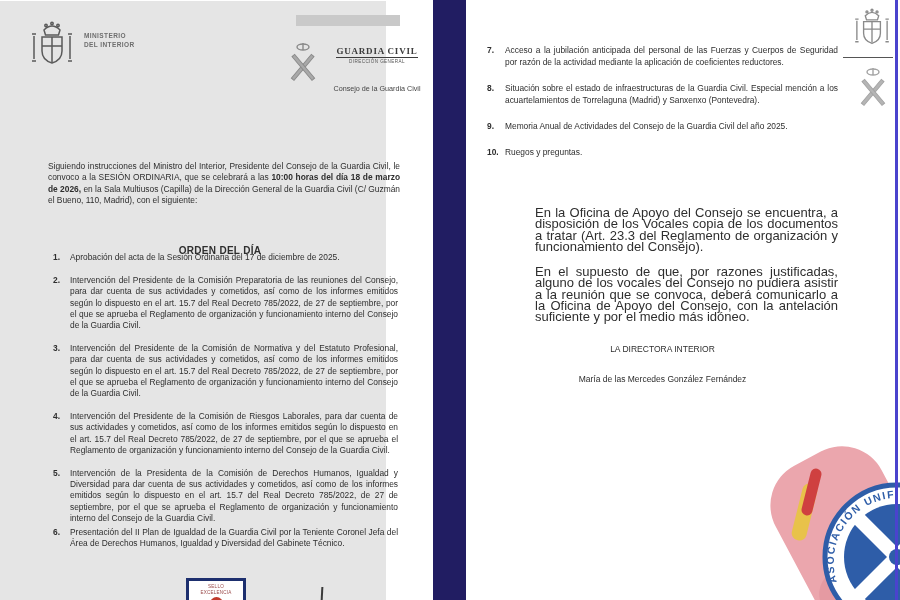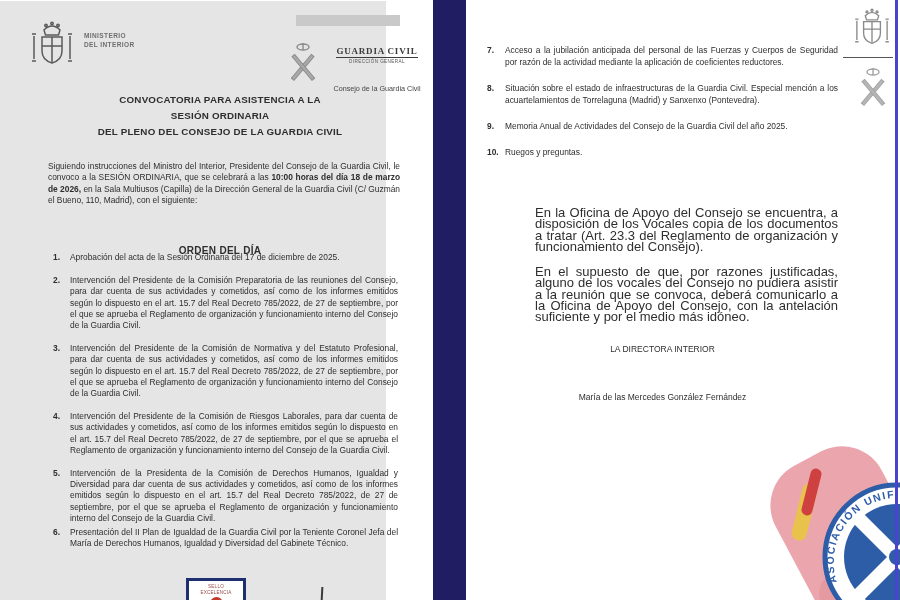--- a/index.html
+++ b/index.html
@@ -99,25 +99,20 @@
         <rect x="15.3" y="12" width="3.4" height="31" transform="rotate(40 17 27)"></rect>
         <rect x="15.3" y="12" width="3.4" height="31" transform="rotate(-40 17 27)"></rect>
       </g>
     </svg>
     <div class="gc-text">
       <span class="gc-title">GUARDIA CIVIL</span>
       <div class="gc-sub">DIRECCIÓN GENERAL</div>
       <div class="gc-org">Consejo de la Guardia Civil</div>
     </div>
 
-    <div class="doc-title">
-      <div>CONVOCATORIA PARA ASISTENCIA A LA</div>
-      <div>SESIÓN ORDINARIA</div>
-      <div>DEL PLENO DEL CONSEJO DE LA GUARDIA CIVIL</div>
-    </div>
 
     <div class="intro"><span>Siguiendo instrucciones del Ministro del Interior, Presidente del Consejo de la Guardia Civil, le convoco a la SESIÓN ORDINARIA, que se celebrará a las </span><b>10:00 horas del día 18 de marzo de 2026,</b><span> en la Sala Multiusos (Capilla) de la Dirección General de la Guardia Civil (C/ Guzmán el Bueno, 110, Madrid), con el siguiente:</span></div>
 
     <div class="agenda-heading">ORDEN DEL DÍA</div>
 
     <div class="items">
       <div class="item">
         <span class="num">1.</span>
         <div class="txt">Aprobación del acta de la Sesión Ordinaria del 17 de diciembre de 2025.</div>
       </div>
@@ -132,21 +127,21 @@
       <div class="item">
         <span class="num">4.</span>
         <div class="txt">Intervención del Presidente de la Comisión de Riesgos Laborales, para dar cuenta de sus actividades y cometidos, así como de los informes emitidos según lo dispuesto en el art. 15.7 del Real Decreto 785/2022, de 27 de septiembre, por el que se aprueba el Reglamento de organización y funcionamiento interno del Consejo de la Guardia Civil.</div>
       </div>
       <div class="item" style="margin-bottom:3px;">
         <span class="num">5.</span>
         <div class="txt">Intervención de la Presidenta de la Comisión de Derechos Humanos, Igualdad y Diversidad para dar cuenta de sus actividades y cometidos, así como de los informes emitidos según lo dispuesto en el art. 15.7 del Real Decreto 785/2022, de 27 de septiembre, por el que se aprueba el Reglamento de organización y funcionamiento interno del Consejo de la Guardia Civil.</div>
       </div>
       <div class="item">
         <span class="num">6.</span>
-        <div class="txt">Presentación del II Plan de Igualdad de la Guardia Civil por la Teniente Coronel Jefa del María de Derechos Humanos, Igualdad y Diversidad del Gabinete Técnico.</div>
+        <div class="txt">Presentación del II Plan de Igualdad de la Guardia Civil por la Teniente Coronel Jefa del Área de Derechos Humanos, Igualdad y Diversidad del Gabinete Técnico.</div>
       </div>
     </div>
 
     <div class="seal">
       <div class="seal-txt">
         <div>SELLO</div>
         <div>EXCELENCIA</div>
       </div>
       <div class="seal-dot"></div>
     </div>
@@ -198,21 +193,21 @@
         <div class="txt">Ruegos y preguntas.</div>
       </div>
     </div>
 
     <div class="paras">
       <div class="para">En la Oficina de Apoyo del Consejo se encuentra, a disposición de los Vocales copia de los documentos a tratar (Art. 23.3 del Reglamento de organización y funcionamiento del Consejo).</div>
       <div class="para">En el supuesto de que, por razones justificadas, alguno de los vocales del Consejo no pudiera asistir a la reunión que se convoca, deberá comunicarlo a la Oficina de Apoyo  del Consejo, con la antelación suficiente y por el medio más idóneo.</div>
     </div>
 
     <div class="closing-line" style="top:344px;">LA DIRECTORA INTERIOR</div>
-    <div class="closing-line" style="top:392px;">María de las Mercedes González Fernández</div>
+    <div class="closing-line" style="top:374px;">María de las Mercedes González Fernández</div>
   </div>
 
   <div class="brush-pink"></div>
   <div class="brush-pink2"></div>
   <div class="brush-yellow"></div>
   <div class="brush-red"></div>
 
   <svg class="abs" style="left:817px;top:477px;" width="160" height="160" viewBox="0 0 160 160">
     <circle cx="80" cy="80" r="72" fill="#ffffff" stroke="#2e5da8" stroke-width="5"></circle>
     <circle cx="80" cy="80" r="53" fill="#2e5da8"></circle>

